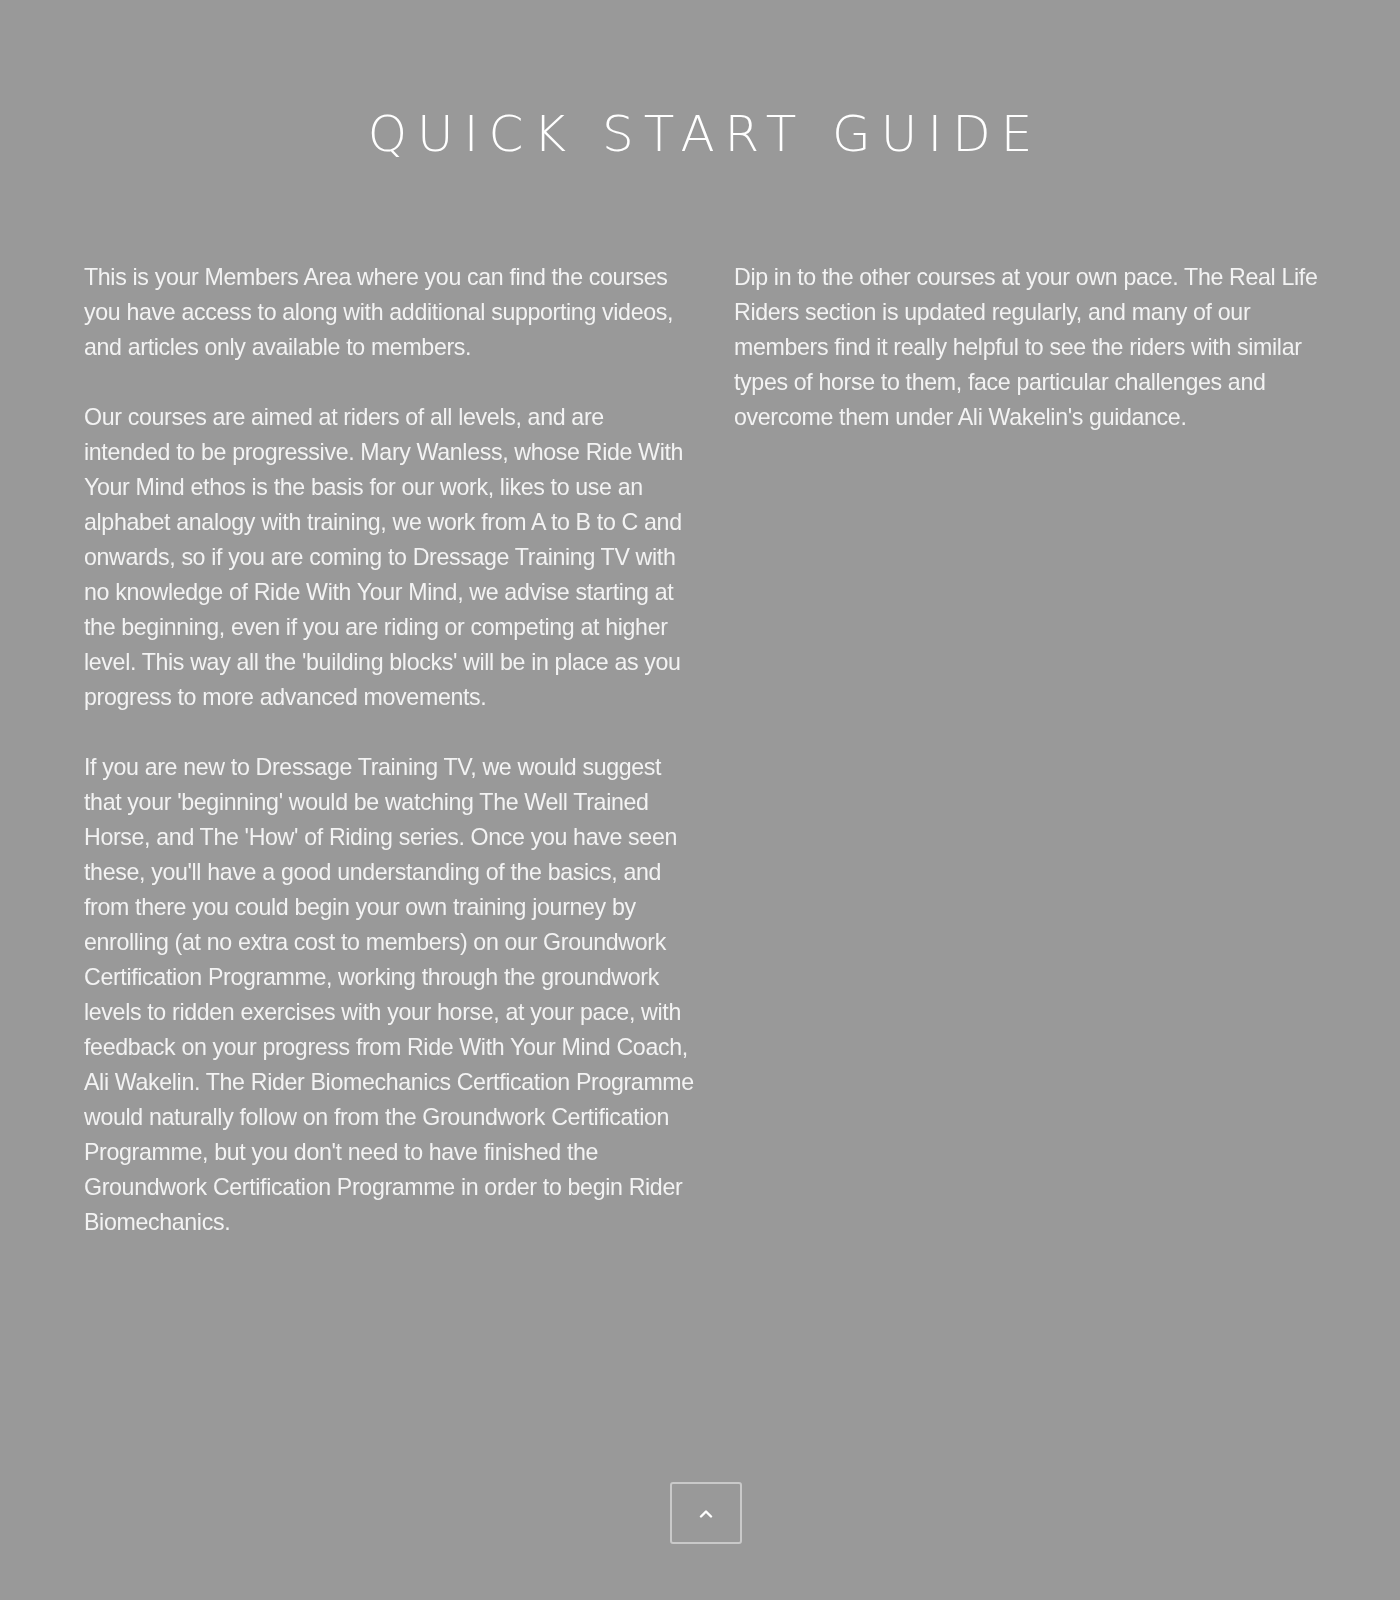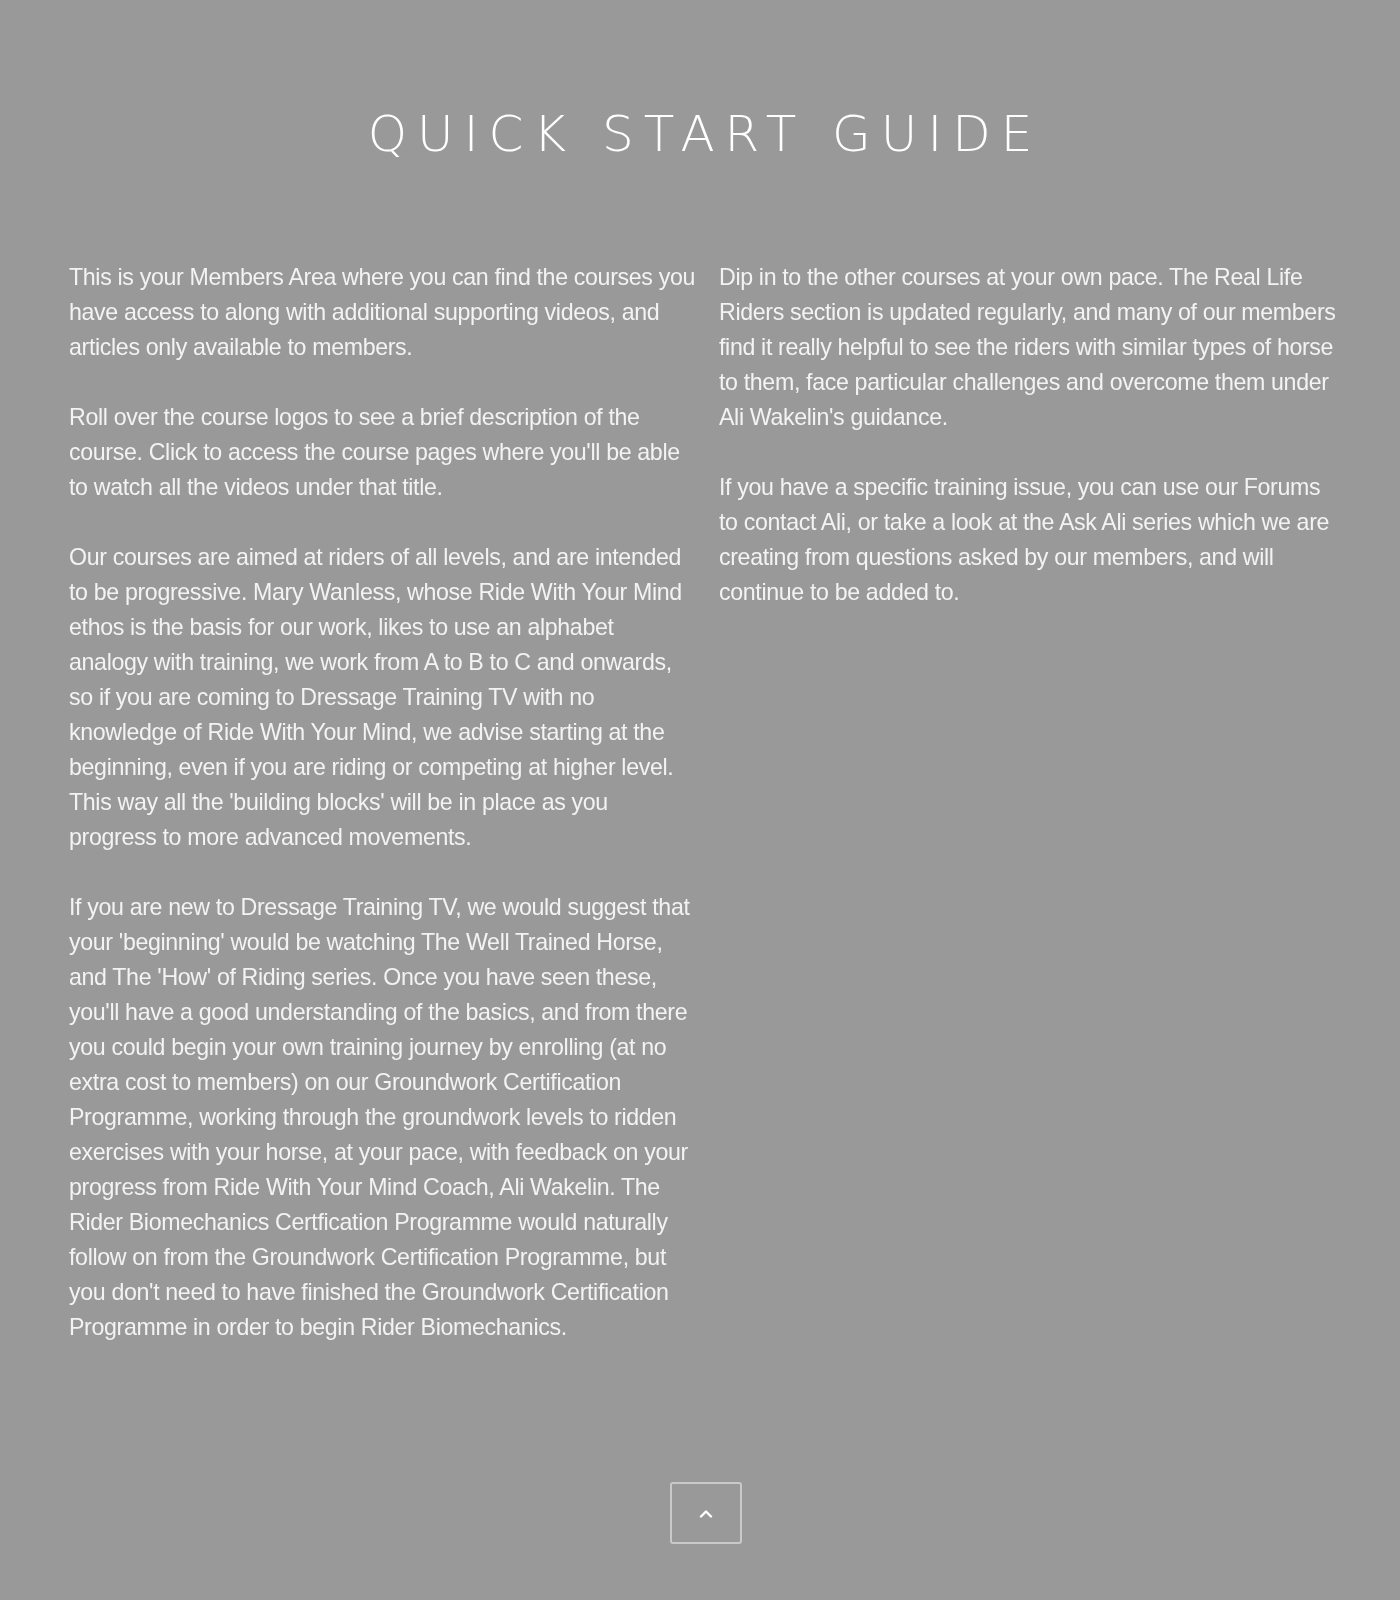--- a/index.html
+++ b/index.html
@@ -40,21 +40,21 @@
       display: flex;
       justify-content: space-between;
     }
     .col {
       width: 628px;
     }
     .col-right {
       width: 620px;
     }
     .col p {
-      margin: 0 0 35px 1px;
+      margin: 0 0 35px 16px;
       font-size: 23.2px;
       line-height: 35px;
       font-weight: 300;
       color: #f3f3f3;
       letter-spacing: -0.35px;
     }
     .back-to-top {
       position: absolute;
       left: 670px;
       top: 1482px;
@@ -75,27 +75,25 @@
     }
   </style>
 </head>
 <body>
 
 <h1 class="page-title">QUICK START GUIDE</h1>
 
 <div class="columns">
   <div class="col col-left">
     <p>This is your Members Area where you can find the courses you have access to along with additional supporting videos, and articles only available to members.</p>
-    <p>Roll over the course logos to see a brief description of the course. Click to access the course pages where you'll be able to watch all the videos under that title.</p>
     <p>Our courses are aimed at riders of all levels, and are intended to be progressive. Mary Wanless, whose Ride With Your Mind ethos is the basis for our work, likes to use an alphabet analogy with training, we work from A to B to C and onwards, so if you are coming to Dressage Training TV with no knowledge of Ride With Your Mind, we advise starting at the beginning, even if you are riding or competing at higher level. This way all the 'building blocks' will be in place as you progress to more advanced movements.</p>
     <p>If you are new to Dressage Training TV, we would suggest that your 'beginning' would be watching The Well Trained Horse, and The 'How' of Riding series. Once you have seen these, you'll have a good understanding of the basics, and from there you could begin your own training journey by enrolling (at no extra cost to members) on our Groundwork Certification Programme, working through the groundwork levels to ridden exercises with your horse, at your pace, with feedback on your progress from Ride With Your Mind Coach, Ali Wakelin. The Rider Biomechanics Certfication Programme would naturally follow on from the Groundwork Certification Programme, but you don't need to have finished the Groundwork Certification Programme in order to begin Rider Biomechanics.</p>
   </div>
   <div class="col col-right">
     <p>Dip in to the other courses at your own pace. The Real Life Riders section is updated regularly, and many of our members find it really helpful to see the riders with similar types of horse to them, face particular challenges and overcome them under Ali Wakelin's guidance.</p>
-    <p>If you have a specific training issue, you can use our Forums to contact Ali, or take a look at the Ask Ali series which we are creating from questions asked by our members, and will continue to be added to.</p>
   </div>
 </div>
 
 <button class="back-to-top" aria-label="Back to top">
   <span>
     <svg width="14" height="9" viewBox="0 0 14 9">
       <polyline points="2,7.5 7,2.5 12,7.5" fill="none" stroke="#ffffff" stroke-width="2.4" stroke-linecap="round" stroke-linejoin="round"></polyline>
     </svg>
   </span>
 </button>

